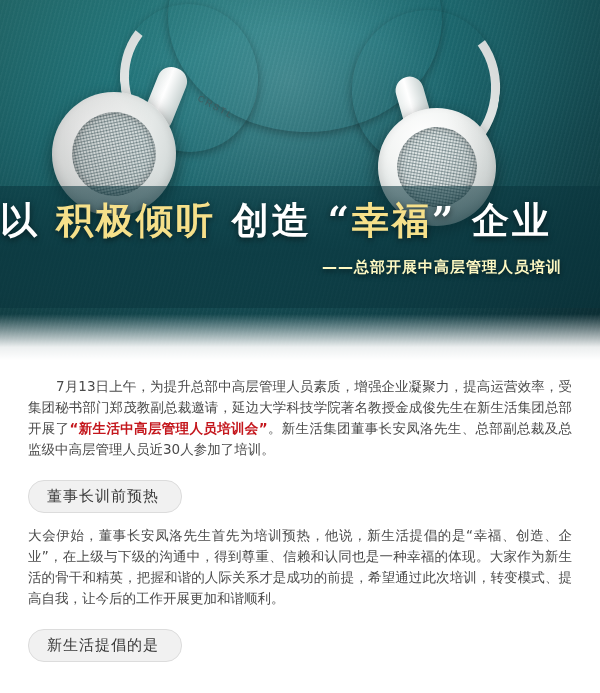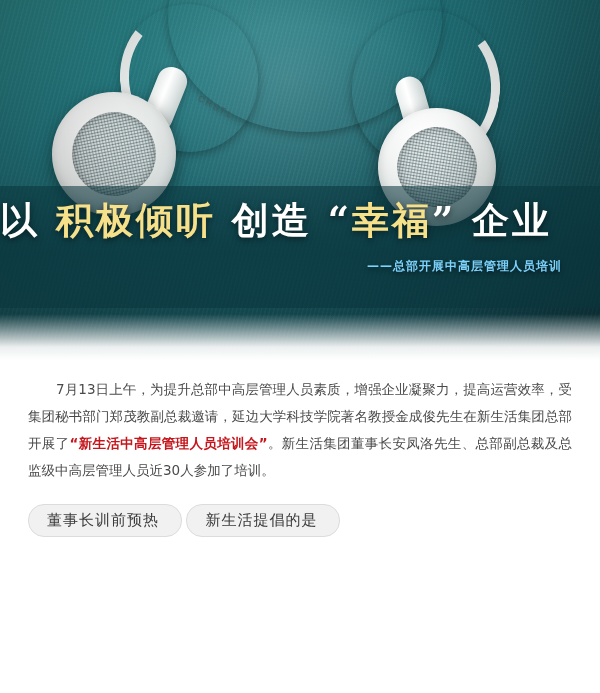--- a/index.html
+++ b/index.html
@@ -150,23 +150,23 @@
   .headline .hl-accent { color: #f6e08a; }
   .subhead {
     position: absolute;
     left: 0; top: 258px;
     width: 600px;
     padding-right: 38px;
     box-sizing: border-box;
     text-align: right;
     font-family: "DejaVu Sans", sans-serif;
     font-weight: bold;
-    font-size: 12px;
+    font-size: 15px;
     letter-spacing: 1px;
-    color: #7dd3fc;
+    color: #fef9c3;
     text-shadow: 0 2px 5px rgba(0,0,0,.55);
     white-space: nowrap;
   }
 
   .hero-fade {
     position: absolute;
     left: 0; bottom: 0;
     width: 600px; height: 46px;
     background: linear-gradient(180deg, rgba(255,255,255,0) 0%, rgba(255,255,255,0.92) 72%, #ffffff 100%);
   }
@@ -175,21 +175,21 @@
   .content {
     position: relative;
     padding: 16px 28px 0 28px;
     box-sizing: border-box;
     width: 600px;
   }
   p.para {
     margin: 0 0 14px 0;
     font-family: "DejaVu Sans", sans-serif;
     font-size: 13.5px;
-    line-height: 27px;
+    line-height: 21px;
     color: #4a4a4a;
     text-align: justify;
     text-indent: 0;
   }
   p.para.indent { text-indent: 28px; }
   .hl-red {
     color: #c4161c;
     font-weight: bold;
   }
 
@@ -243,18 +243,19 @@
     <div class="subhead">——总部开展中高层管理人员培训</div>
 
     <div class="hero-fade"></div>
   </div>
 
   <div class="content">
 
     <p class="para indent"><span>7月13日上午，为提升总部中高层管理人员素质，增强企业凝聚力，提高运营效率，受集团秘书部门郑茂教副总裁邀请，延边大学科技学院著名教授金成俊先生在新生活集团总部开展了</span><span class="hl-red">“新生活中高层管理人员培训会”</span><span>。新生活集团董事长安凤洛先生、总部副总裁及总监级中高层管理人员近30人参加了培训。</span></p>
 
     <div class="sec-head">董事长训前预热</div>
+    <p class="para">大会伊始，董事长安凤洛先生首先为培训预热，他说，新生活提倡的是“幸福、创造、企业”，在上级与下级的沟通中，得到尊重、信赖和认同也是一种幸福的体现。大家作为新生活的骨干和精英，把握和谐的人际关系才是成功的前提，希望通过此次培训，转变模式、提高自我，让今后的工作开展更加和谐顺利。</p>
 
     <div class="sec-head">新生活提倡的是</div>
     
 
   </div>
 </div>
 
 </body></html>

